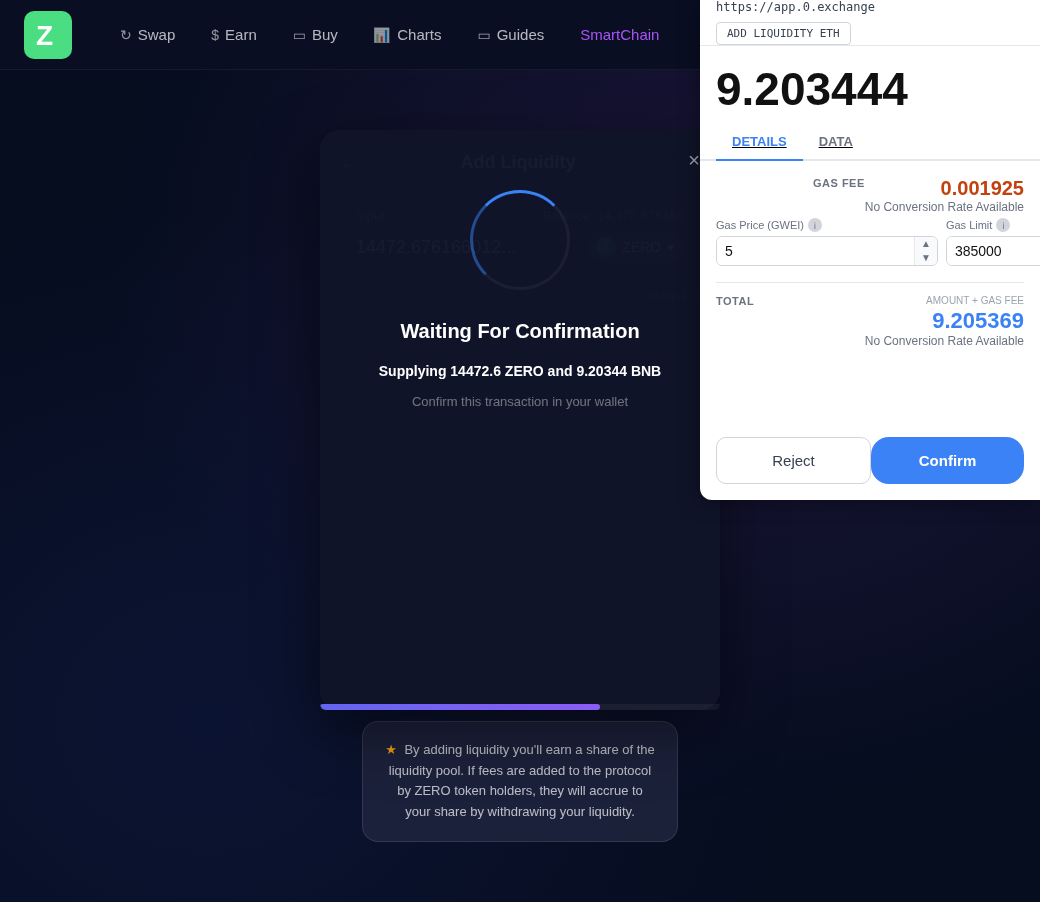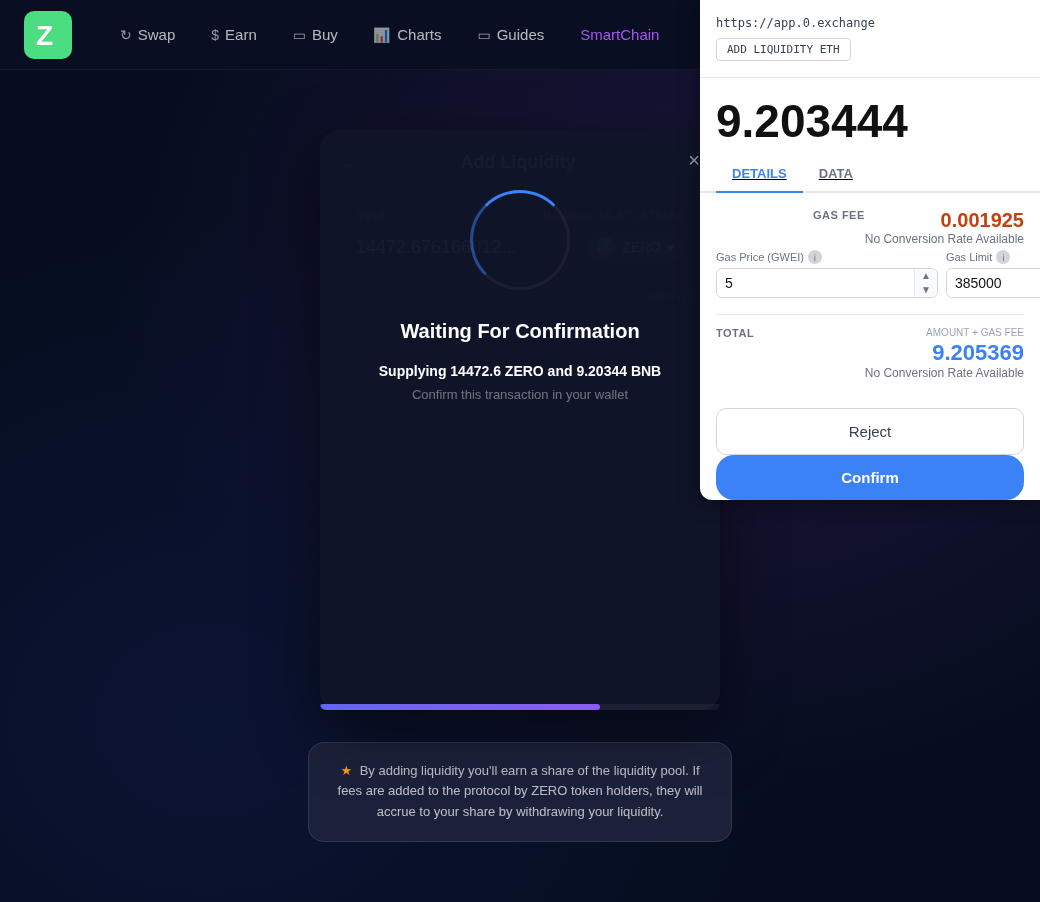--- a/index.html
+++ b/index.html
@@ -213,20 +213,21 @@
       color: #fff;
       font-size: 14px;
       font-weight: 600;
       margin-bottom: 8px;
       text-align: center;
     }
     .waiting-desc {
       color: rgba(255,255,255,0.4);
       font-size: 13px;
       text-align: center;
+      margin-top: 7px;
     }
     .progress-bar {
       position: absolute;
       bottom: 0; left: 0; right: 0;
       height: 6px;
       background: rgba(255,255,255,0.05);
       border-radius: 0 0 20px 20px;
       overflow: hidden;
     }
     .progress-fill {
@@ -235,21 +236,21 @@
       background: linear-gradient(90deg, #6366f1, #8b5cf6);
       border-radius: 3px;
     }
 
     
     .info-box {
       position: absolute;
       bottom: 60px;
       left: 50%;
       transform: translateX(-50%);
-      width: 424px;
+      width: 316px;
       background: rgba(30,35,60,0.95);
       border: 1px solid rgba(255,255,255,0.1);
       border-radius: 16px;
       padding: 18px 20px;
       text-align: center;
       color: rgba(255,255,255,0.7);
       font-size: 13px;
       line-height: 1.6;
       z-index: 15;
     }
@@ -262,21 +263,21 @@
       width: 340px;
       height: 500px;
       background: #fff;
       border-radius: 0 0 0 12px;
       box-shadow: -4px 4px 20px rgba(0,0,0,0.3);
       z-index: 50;
       display: flex;
       flex-direction: column;
     }
     .wallet-url-bar {
-      padding: 16px 16px;
+      padding: 0 16px;
       border-bottom: 1px solid #e5e7eb;
       font-size: 12px;
       color: #374151;
       font-family: monospace;
     }
     .wallet-badge {
       display: inline-flex;
       align-items: center;
       border: 1px solid #d1d5db;
       border-radius: 4px;
@@ -423,21 +424,20 @@
     }
     .total-sub {
       font-size: 12px;
       color: #6b7280;
       text-align: right;
     }
     .wallet-actions {
       display: flex;
       gap: 0;
       padding: 12px 16px 16px;
-      flex-direction: column;
     }
     .reject-btn {
       flex: 1;
       padding: 14px;
       border: 1px solid #d1d5db;
       border-radius: 10px;
       background: #fff;
       color: #374151;
       font-size: 15px;
       font-weight: 500;

